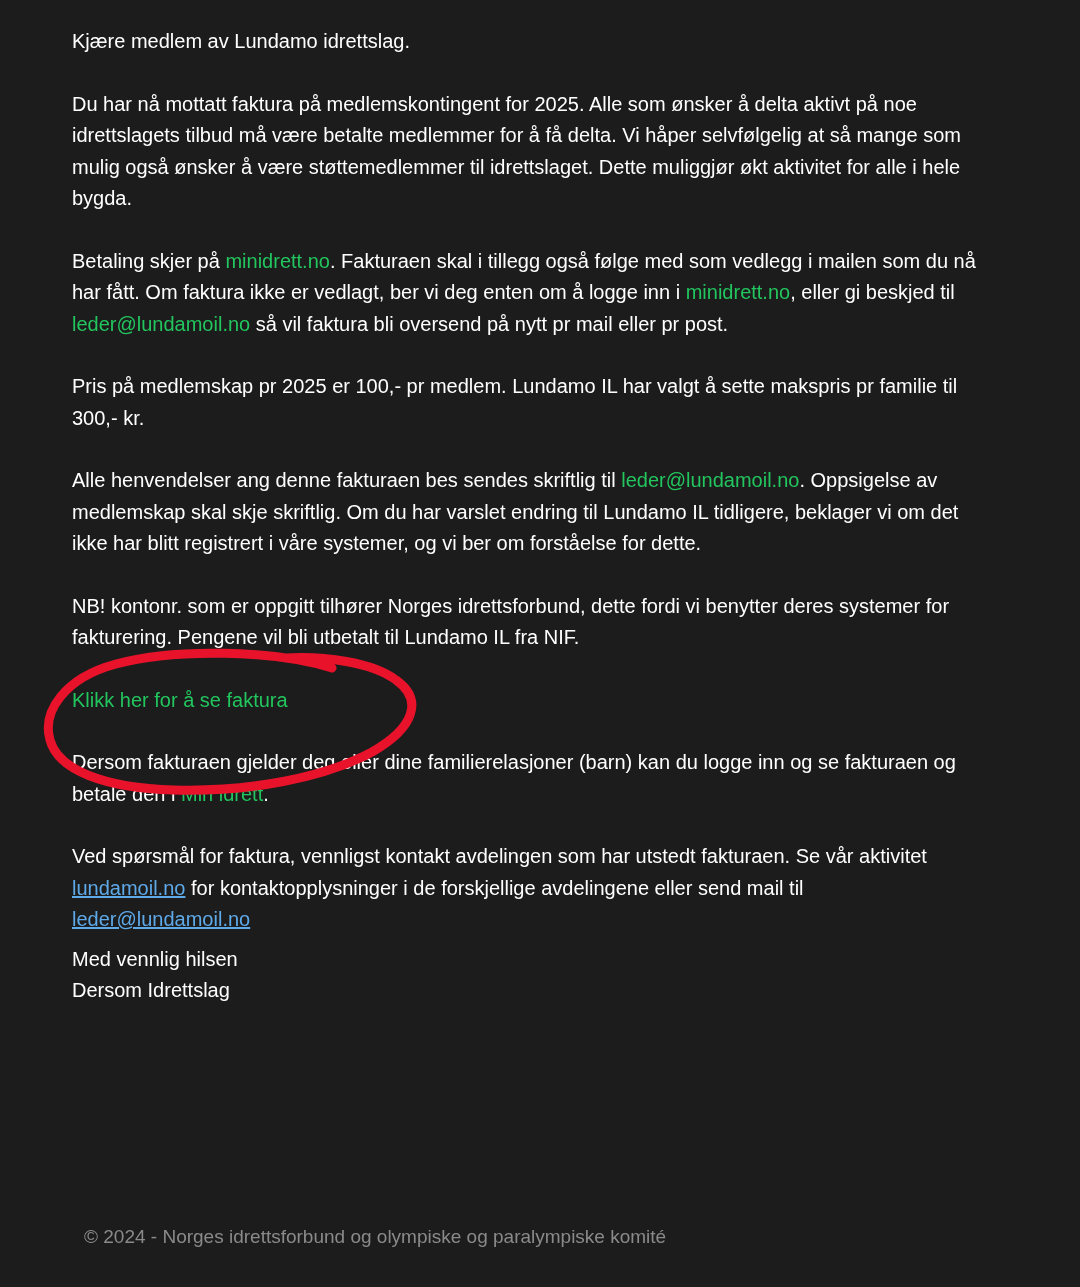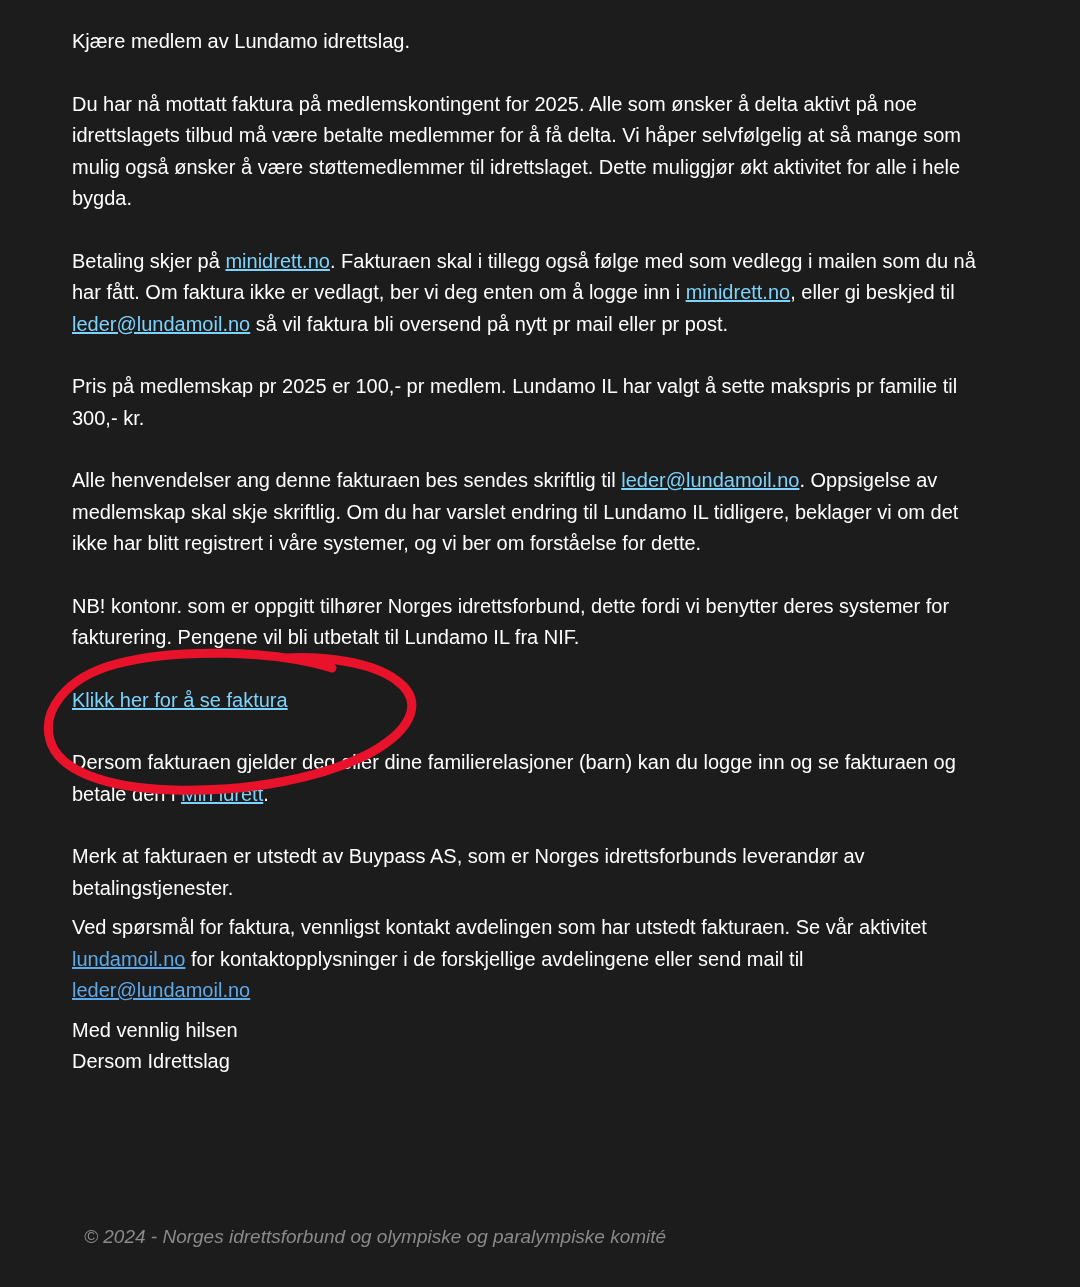--- a/index.html
+++ b/index.html
@@ -32,39 +32,37 @@
     line-height: 31.5px;
     color: #ffffff;
   }
   .para-gap {
     margin-bottom: 31px;
   }
   .para-tight {
     margin-bottom: 8px;
   }
   a.link {
-    color: #7dd3fc;
-    text-decoration: underline;
+    color: #22c55e;
     cursor: pointer;
   }
   a.link-blue {
     color: #5ea9e8;
     text-decoration: underline;
     cursor: pointer;
     text-align: center;
   }
   .bold {
     font-weight: bold;
   }
   .footer {
     position: absolute;
     left: 84px;
     top: 1224px;
     font-size: 19px;
-    font-style: italic;
     color: #8a8a8a;
     line-height: 26px;
   }
   .annotation {
     position: absolute;
     left: 24px;
     top: 630px;
     width: 420px;
     height: 180px;
     pointer-events: none;
@@ -87,21 +85,20 @@
 
     <p class="para-gap"><span>Alle henvendelser ang denne fakturaen bes sendes skriftlig til </span><a class="link">leder@lundamoil.no</a><span>. Oppsigelse av medlemskap skal skje skriftlig. Om du har varslet endring til Lundamo IL tidligere, beklager vi om det ikke har blitt registrert i våre systemer, og vi ber om forståelse for dette.</span></p>
 
     <p class="para-gap">NB! kontonr. som er oppgitt tilhører Norges idrettsforbund, dette fordi vi benytter deres systemer for fakturering. Pengene vil bli utbetalt til Lundamo IL fra NIF.</p>
 
     <p class="para-gap"><a class="link">Klikk her for å se faktura</a></p>
 
     <p class="para-gap"><span>Dersom fakturaen gjelder deg eller dine familierelasjoner (barn) kan du logge inn og se fakturaen og betale den i </span><a class="link">Min idrett</a><span>.</span></p>
 
 
-    <p class="para-tight">Merk at fakturaen er utstedt av Buypass AS, som er Norges idrettsforbunds leverandør av betalingstjenester.</p>
 
 
     <p class="para-tight"><span>Ved spørsmål for faktura, vennligst kontakt avdelingen som har utstedt fakturaen. Se vår aktivitet </span><a class="link-blue">lundamoil.no</a><span> for kontaktopplysninger i de forskjellige avdelingene eller send mail til </span><a class="link-blue">leder@lundamoil.no</a></p>
 
     <p>Med vennlig hilsen</p>
     <p>Dersom Idrettslag</p>
 
   </div>
 
   <div class="footer">© 2024 - Norges idrettsforbund og olympiske og paralympiske komité</div>

